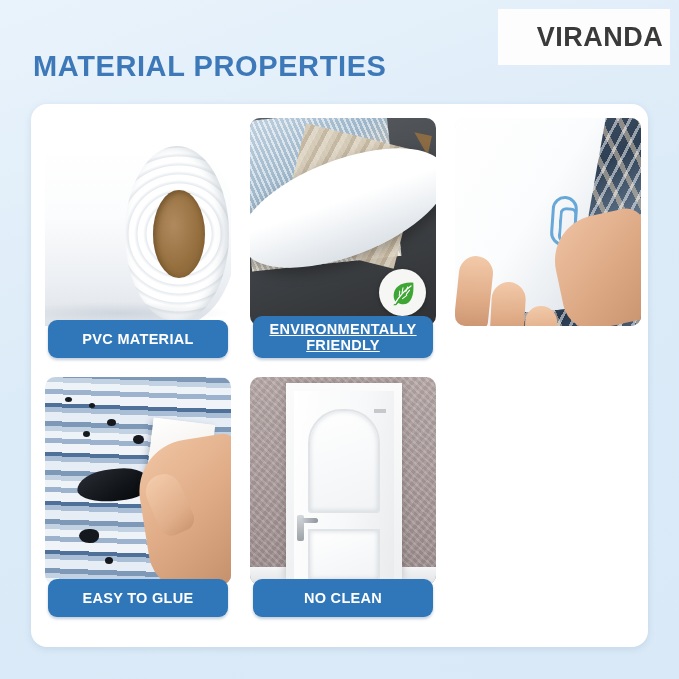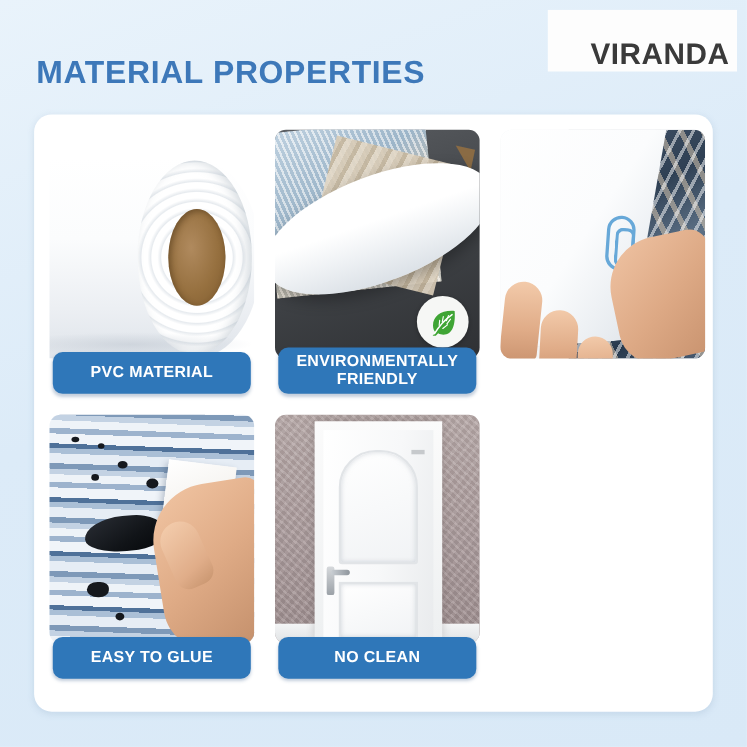--- a/index.html
+++ b/index.html
@@ -15,21 +15,21 @@
 
   
   .brand-badge {
     position: absolute;
     left: 498px;
     top: 9px;
     width: 172px;
     height: 56px;
     background: #fdfdfd;
     display: flex;
-    align-items: flex-end;
+    align-items: center;
     justify-content: center;
     padding-left: 32px;
   }
   .brand-badge span {
     font-size: 27px;
     font-weight: bold;
     letter-spacing: 0.5px;
     color: #3a3a3a;
     font-family: "Liberation Sans", sans-serif;
   }
@@ -99,21 +99,21 @@
     box-shadow: 0 2px 3px rgba(40,80,130,0.28);
   }
   .card-banner span {
     color: #ffffff;
     font-size: 14.5px;
     font-weight: bold;
     letter-spacing: 0.3px;
     line-height: 1.12;
     font-family: "Liberation Sans", sans-serif;
   }
-  .card-banner.two-line span { font-size: 14.5px; }
+  .card-banner.two-line span { font-size: 14.5px; text-decoration: underline; }
 
   
   .m-roll { background: #ffffff; position: relative; }
   .roll-body {
     position: absolute;
     left: -4px; top: 26px;
     width: 196px; height: 182px;
     background: linear-gradient(180deg,#ffffff 0%,#fbfcfd 40%,#eceff3 75%,#dfe4ea 100%);
     border-radius: 4px 60px 60px 4px / 4px 90px 90px 4px;
   }

